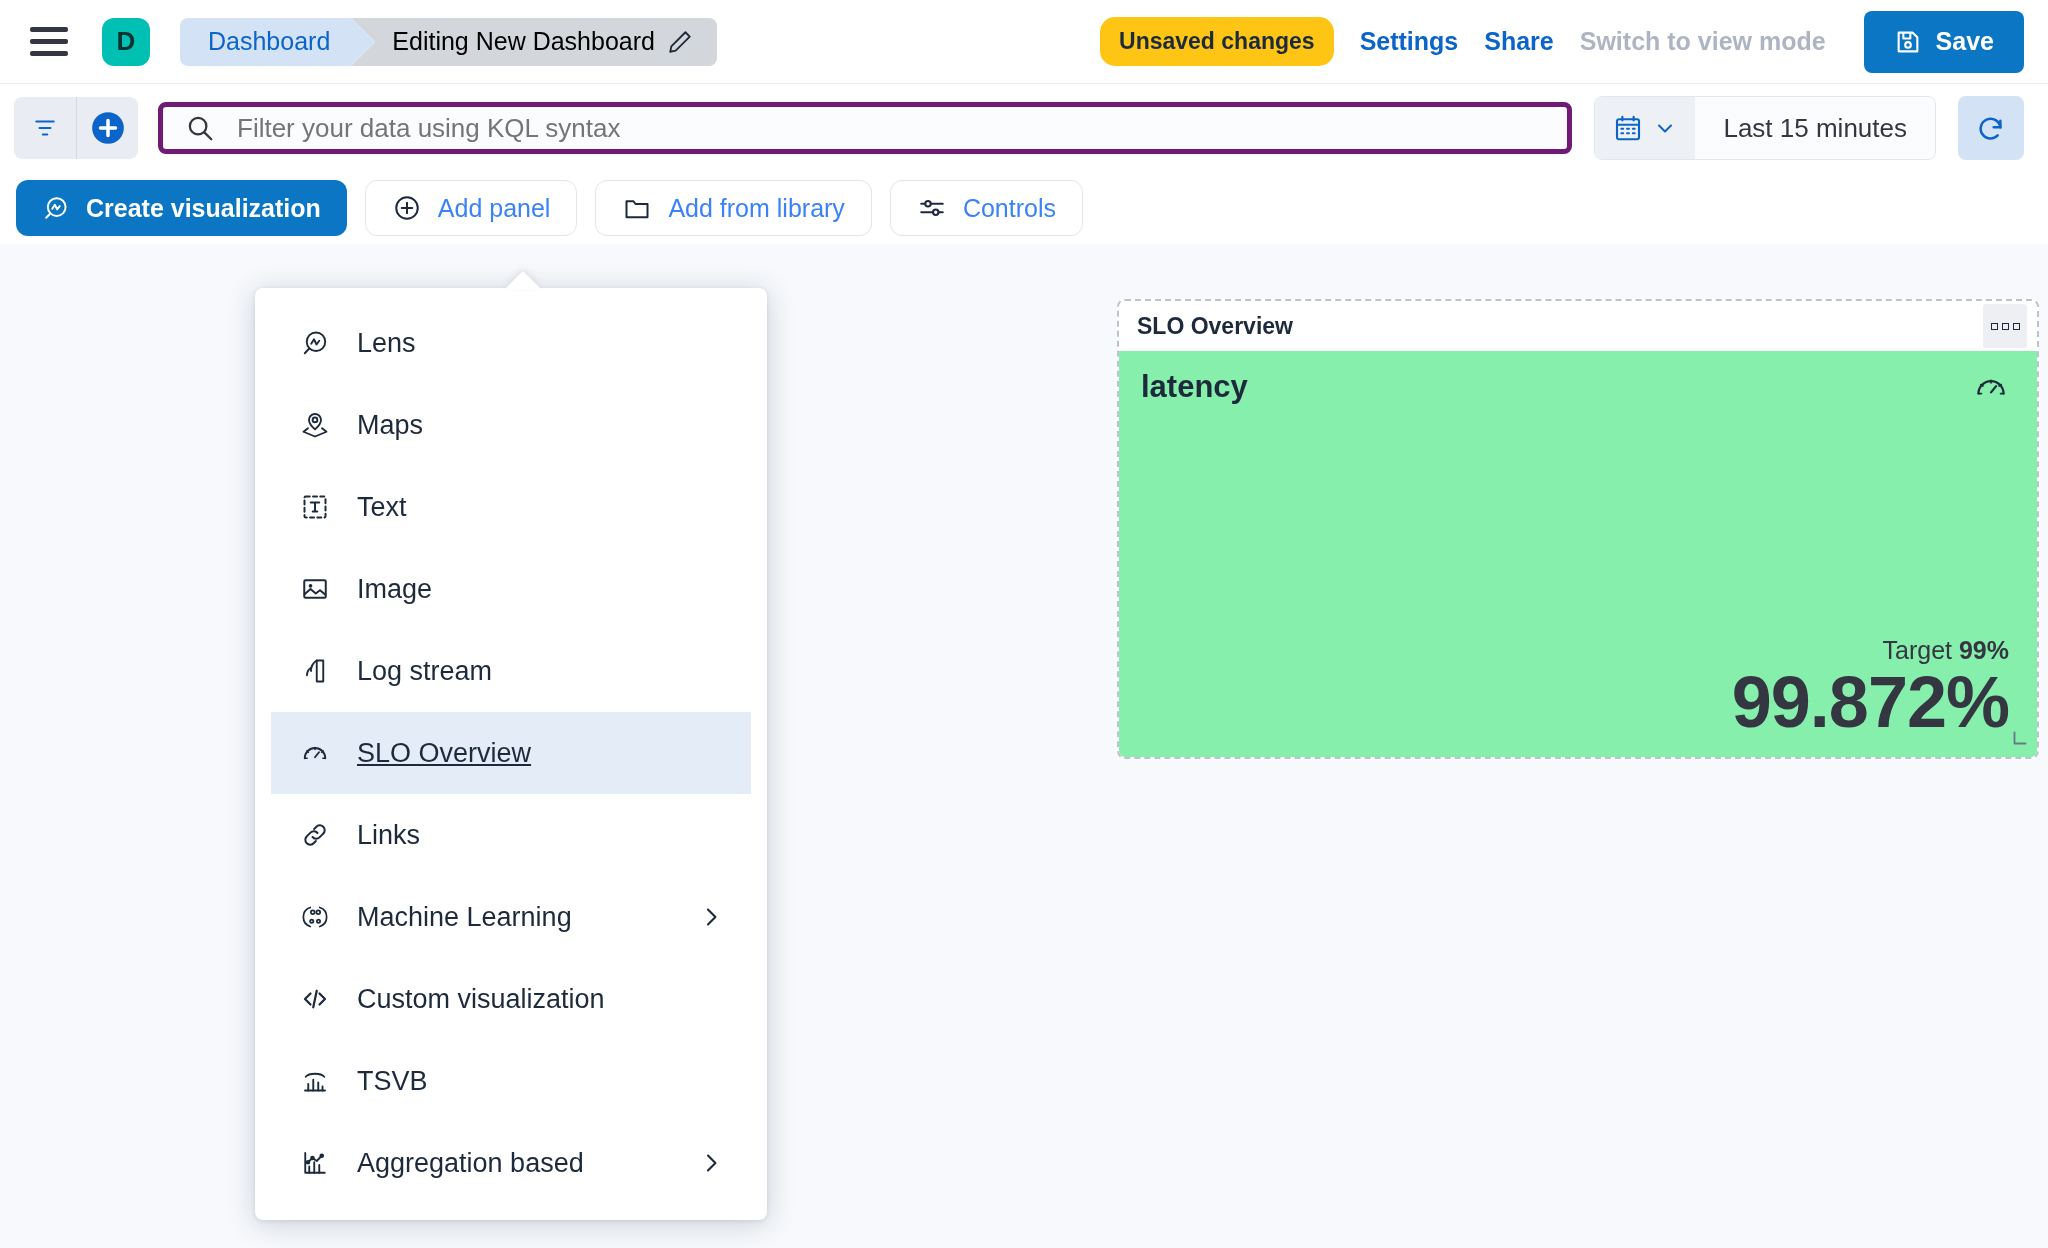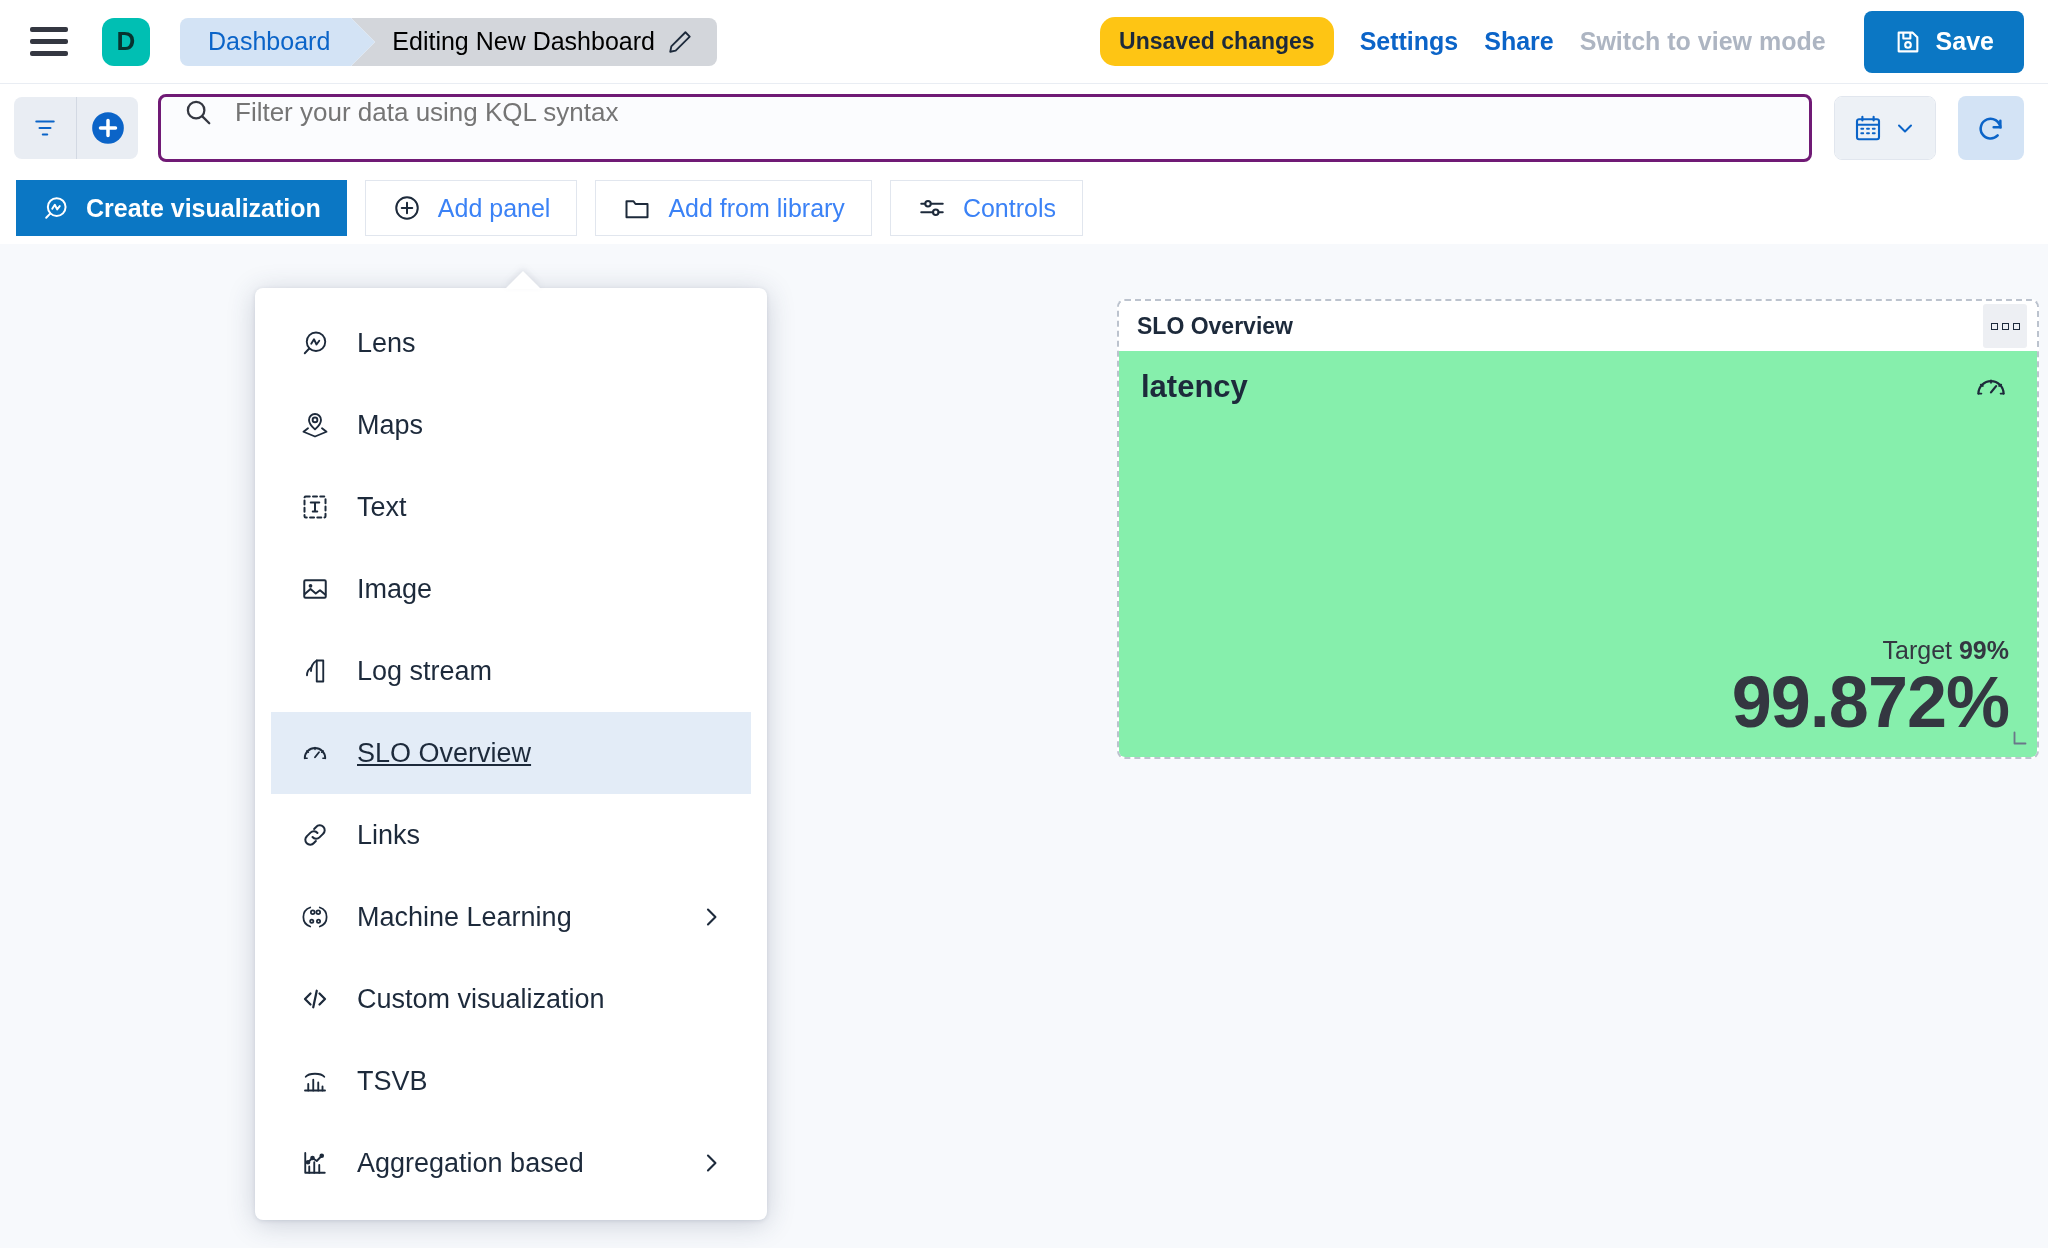--- a/index.html
+++ b/index.html
@@ -76,23 +76,23 @@
     height: 88px; background: #FFFFFF; display: flex; align-items: center;
     padding: 0 24px 0 14px; gap: 0; position: relative; z-index: 30;
   }
   .filtergroup { display: flex; height: 62px; border-radius: 8px; overflow: hidden; }
   .fg-btn {
     width: 62px; background: #E9EDF3; display: flex; align-items: center;
     justify-content: center; cursor: pointer;
   }
   .fg-btn + .fg-btn { border-left: 1px solid #D3D9E3; }
   .search-wrap {
-    flex: 1; margin-left: 20px; height: 68px; background: #FBFCFE;
-    border: 3px solid #701a75; border-radius: 8px;
-    display: flex; align-items: flex-start; padding: 0 22px; gap: 22px; cursor: text;
+    flex: 1; margin-left: 20px; height: 52px; background: #FBFCFE;
+    border: 5px solid #701a75; border-radius: 8px;
+    display: flex; align-items: center; padding: 0 22px; gap: 22px; cursor: text;
   }
   .search-ph { font-size: 26px; color: #6A7689; }
   .datepicker {
     margin-left: 22px; height: 64px; display: flex; align-items: center;
     border: 1px solid #E1E6EE; border-radius: 8px; overflow: hidden;
   }
   .dp-icon {
     background: #EDF1F6; height: 100%; display: flex; align-items: center;
     gap: 10px; padding: 0 18px; cursor: pointer;
   }
@@ -105,21 +105,21 @@
     border-radius: 8px; display: flex; align-items: center; justify-content: center;
     cursor: pointer;
   }
 
   
   .toolbar {
     height: 72px; background: #FFFFFF; display: flex; align-items: center;
     padding: 0 16px; gap: 18px; position: relative; z-index: 30;
   }
   .tb-btn {
-    height: 56px; border-radius: 0; display: flex; align-items: center;
+    height: 56px; border-radius: 12px; display: flex; align-items: center;
     gap: 16px; padding: 0 26px; font-size: 25px; font-weight: 700;
     cursor: pointer; white-space: nowrap;
   }
   .tb-primary { background: #0B77C4; color: #FFFFFF; border: none; }
   .tb-ghost { background: #FFFFFF; color: #3b82f6; border: 1px solid #E1E6EE; font-weight: 400; }
 
   
   .canvas { position: absolute; top: 244px; left: 0; right: 0; bottom: 0; background: #F7F9FC; }
 
   
@@ -258,20 +258,21 @@
           <path d="M7.5 3v3M16.5 3v3" stroke-linecap="round"></path>
           <path d="M6.6 12.6h1.6M11.2 12.6h1.6M15.8 12.6h1.6M6.6 16.2h1.6M11.2 16.2h1.6M15.8 16.2h1.6" stroke-width="1.5" stroke-linecap="round"></path>
         </svg>
       </span>
       <span style="display:flex">
         <svg width="24" height="24" viewBox="0 0 24 24" fill="none" stroke="#0B64C8" stroke-width="2" stroke-linecap="round" stroke-linejoin="round">
           <path d="M6 9.5l6 6 6-6"></path>
         </svg>
       </span>
     </div>
+    <div class="dp-text">Last 15 minutes</div>
   </div>
 
   <div class="refresh-btn">
     <span style="display:flex">
       <svg width="32" height="32" viewBox="0 0 24 24" fill="none" stroke="#0B64C8" stroke-width="1.9" stroke-linecap="round">
         <path d="M19 6.5v5h-5"></path>
           <path d="M19 11.5A7.4 7.4 0 1 0 17 17.6"></path>
       </svg>
     </span>
   </div>

